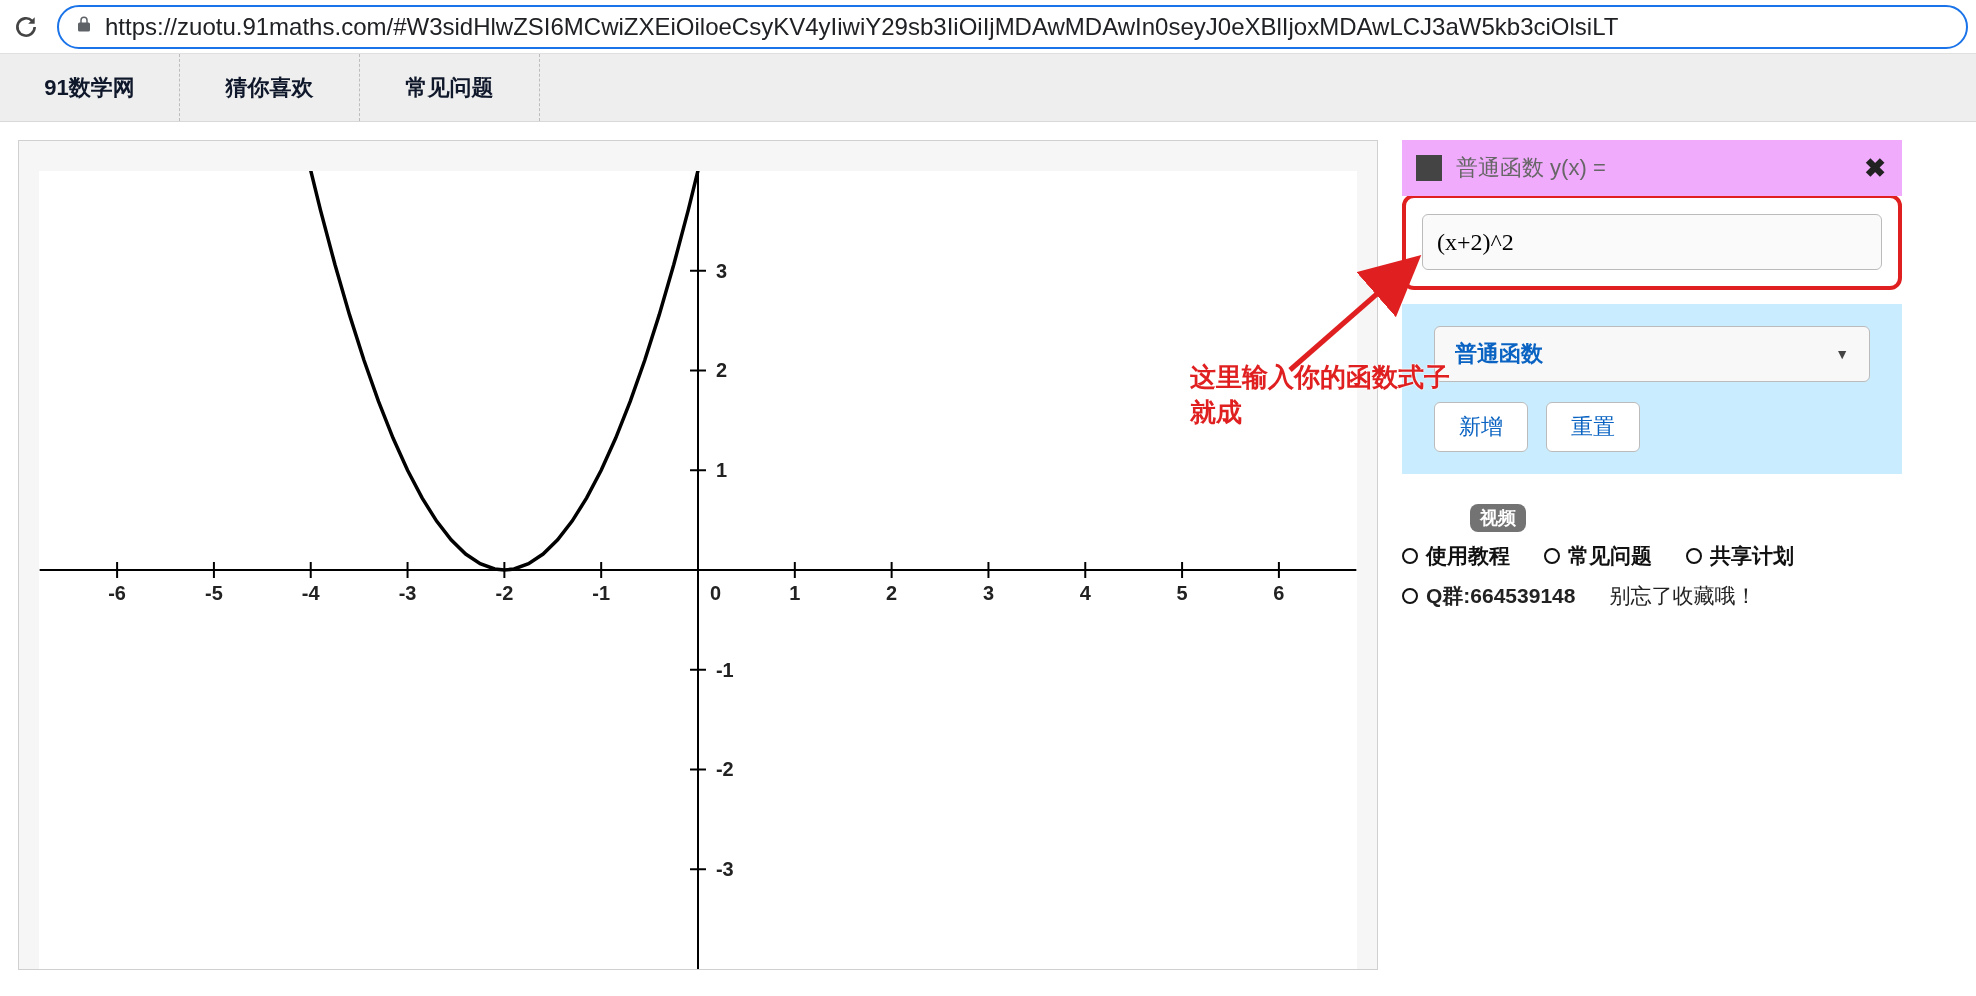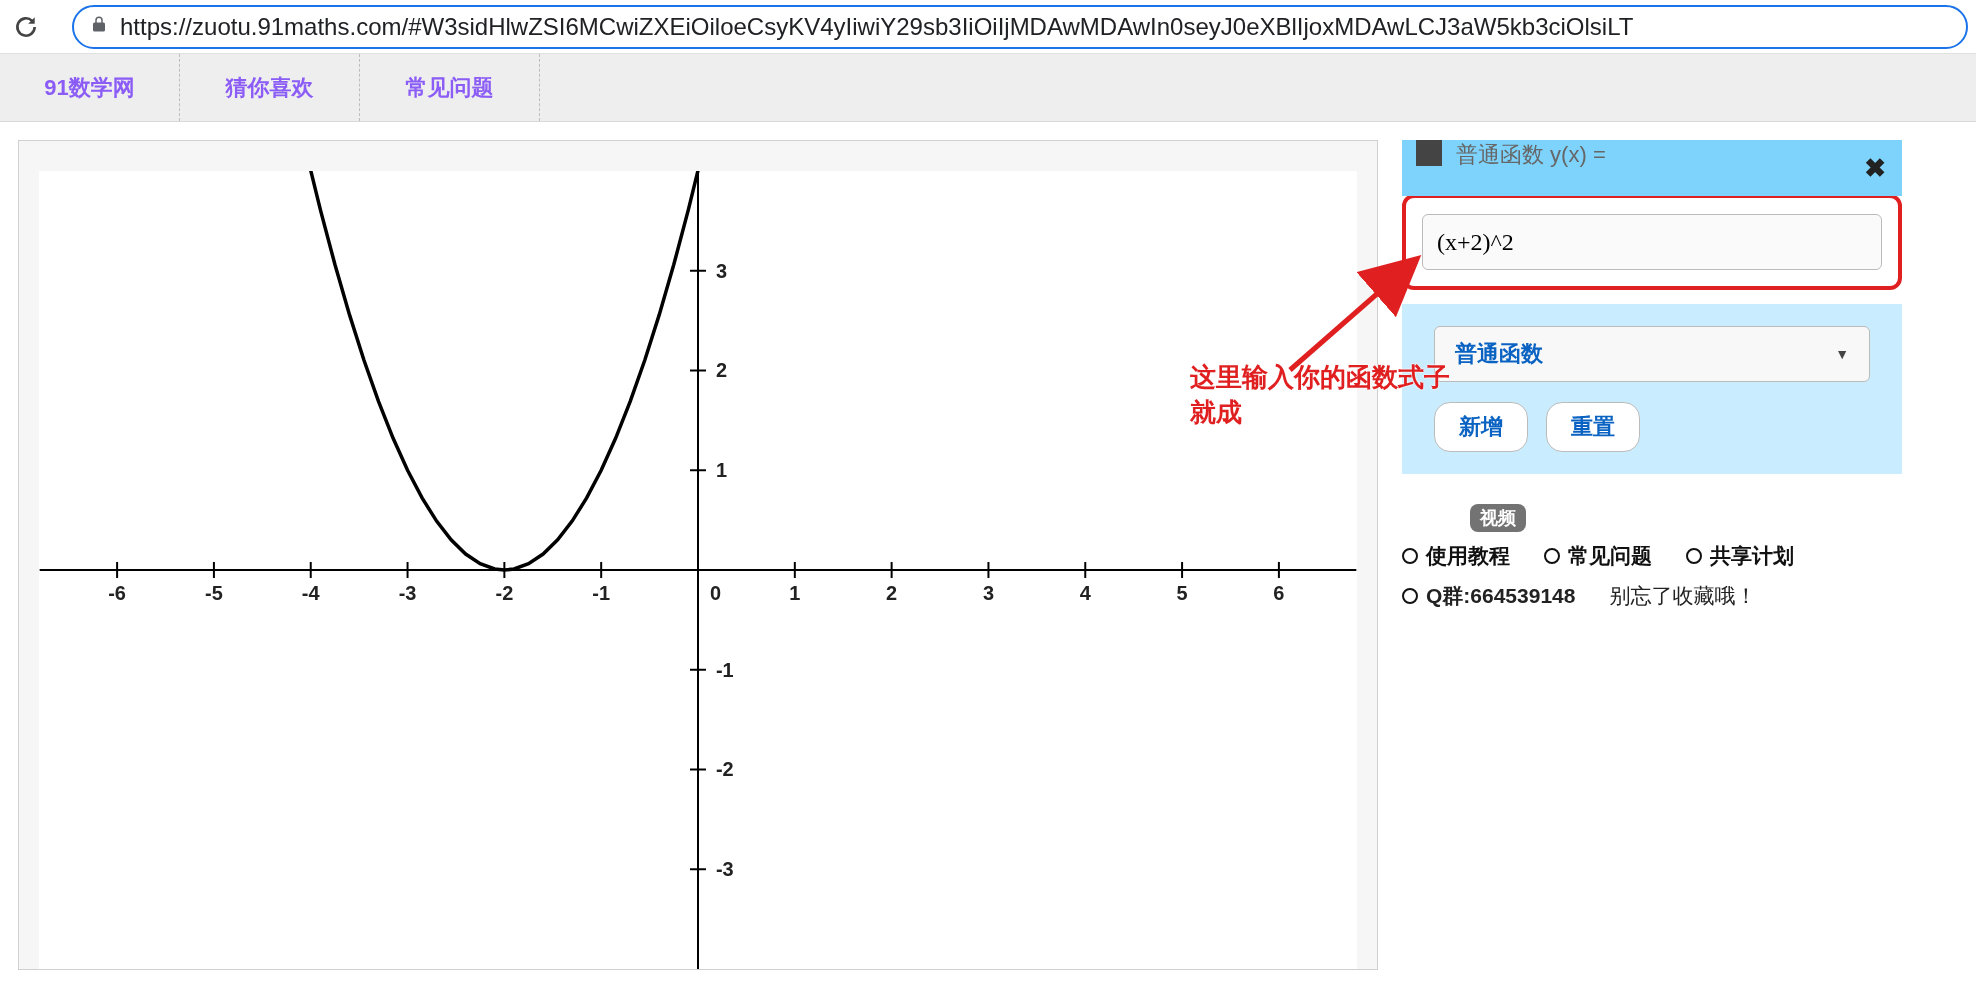--- a/index.html
+++ b/index.html
@@ -10,21 +10,21 @@
     width: 1976px;
     height: 996px;
     overflow: hidden;
   }
   
   .browser-bar {
     height: 54px;
     display: flex;
     align-items: center;
     padding: 4px 8px;
-    gap: 28px;
+    gap: 13px;
     border-bottom: 1px solid #e0e0e0;
   }
   .reload-btn {
     width: 36px; height: 36px;
     display: flex; align-items: center; justify-content: center;
     cursor: pointer;
   }
   .url-box {
     flex: 1;
     height: 44px;
@@ -50,21 +50,21 @@
     display: flex;
     align-items: stretch;
   }
   .site-nav .tab {
     width: 180px;
     display: flex;
     align-items: center;
     justify-content: center;
     font-size: 22px;
     font-weight: 700;
-    color: #8b5cf6;
+    color: #0f172a;
     border-right: 1px dashed #bdbdbd;
     cursor: pointer;
   }
 
   
   .main {
     display: flex;
     gap: 24px;
     padding: 18px;
   }
@@ -81,22 +81,23 @@
     width: 100%;
     height: 100%;
     position: relative;
   }
   svg.axes { width:100%; height:100%; display:block; }
 
   
   .sidebar { width: 500px; position: relative; }
   .func-header {
     height: 56px;
-    background: #7dd3fc;
-    display: flex;
+    background: #f0abfc;
+    display: flex;
+    align-items: center;
     padding: 0 14px;
     font-size: 22px;
     color: #666;
     position: relative;
   }
   .func-header .icn {
     width: 26px; height: 26px;
     background: #444;
     margin-right: 14px;
   }
@@ -141,24 +142,24 @@
     font-weight: 700;
     cursor: pointer;
   }
   .dropdown .caret { color:#444; font-size:14px; }
   .btn-row { display:flex; gap:18px; margin-top:20px; }
   .btn {
     height: 50px;
     padding: 0 24px;
     background: #fff;
     border: 1px solid #bbb;
-    border-radius: 16px;
+    border-radius: 6px;
     font-size: 22px;
     color: #0a63c2;
-    font-weight: 700;
+    font-weight: 400;
     display:flex; align-items:center;
     cursor:pointer;
   }
   .video-badge {
     display:inline-block;
     background:#737373;
     color:#fff;
     font-size:18px;
     font-weight:700;
     padding:2px 10px;

